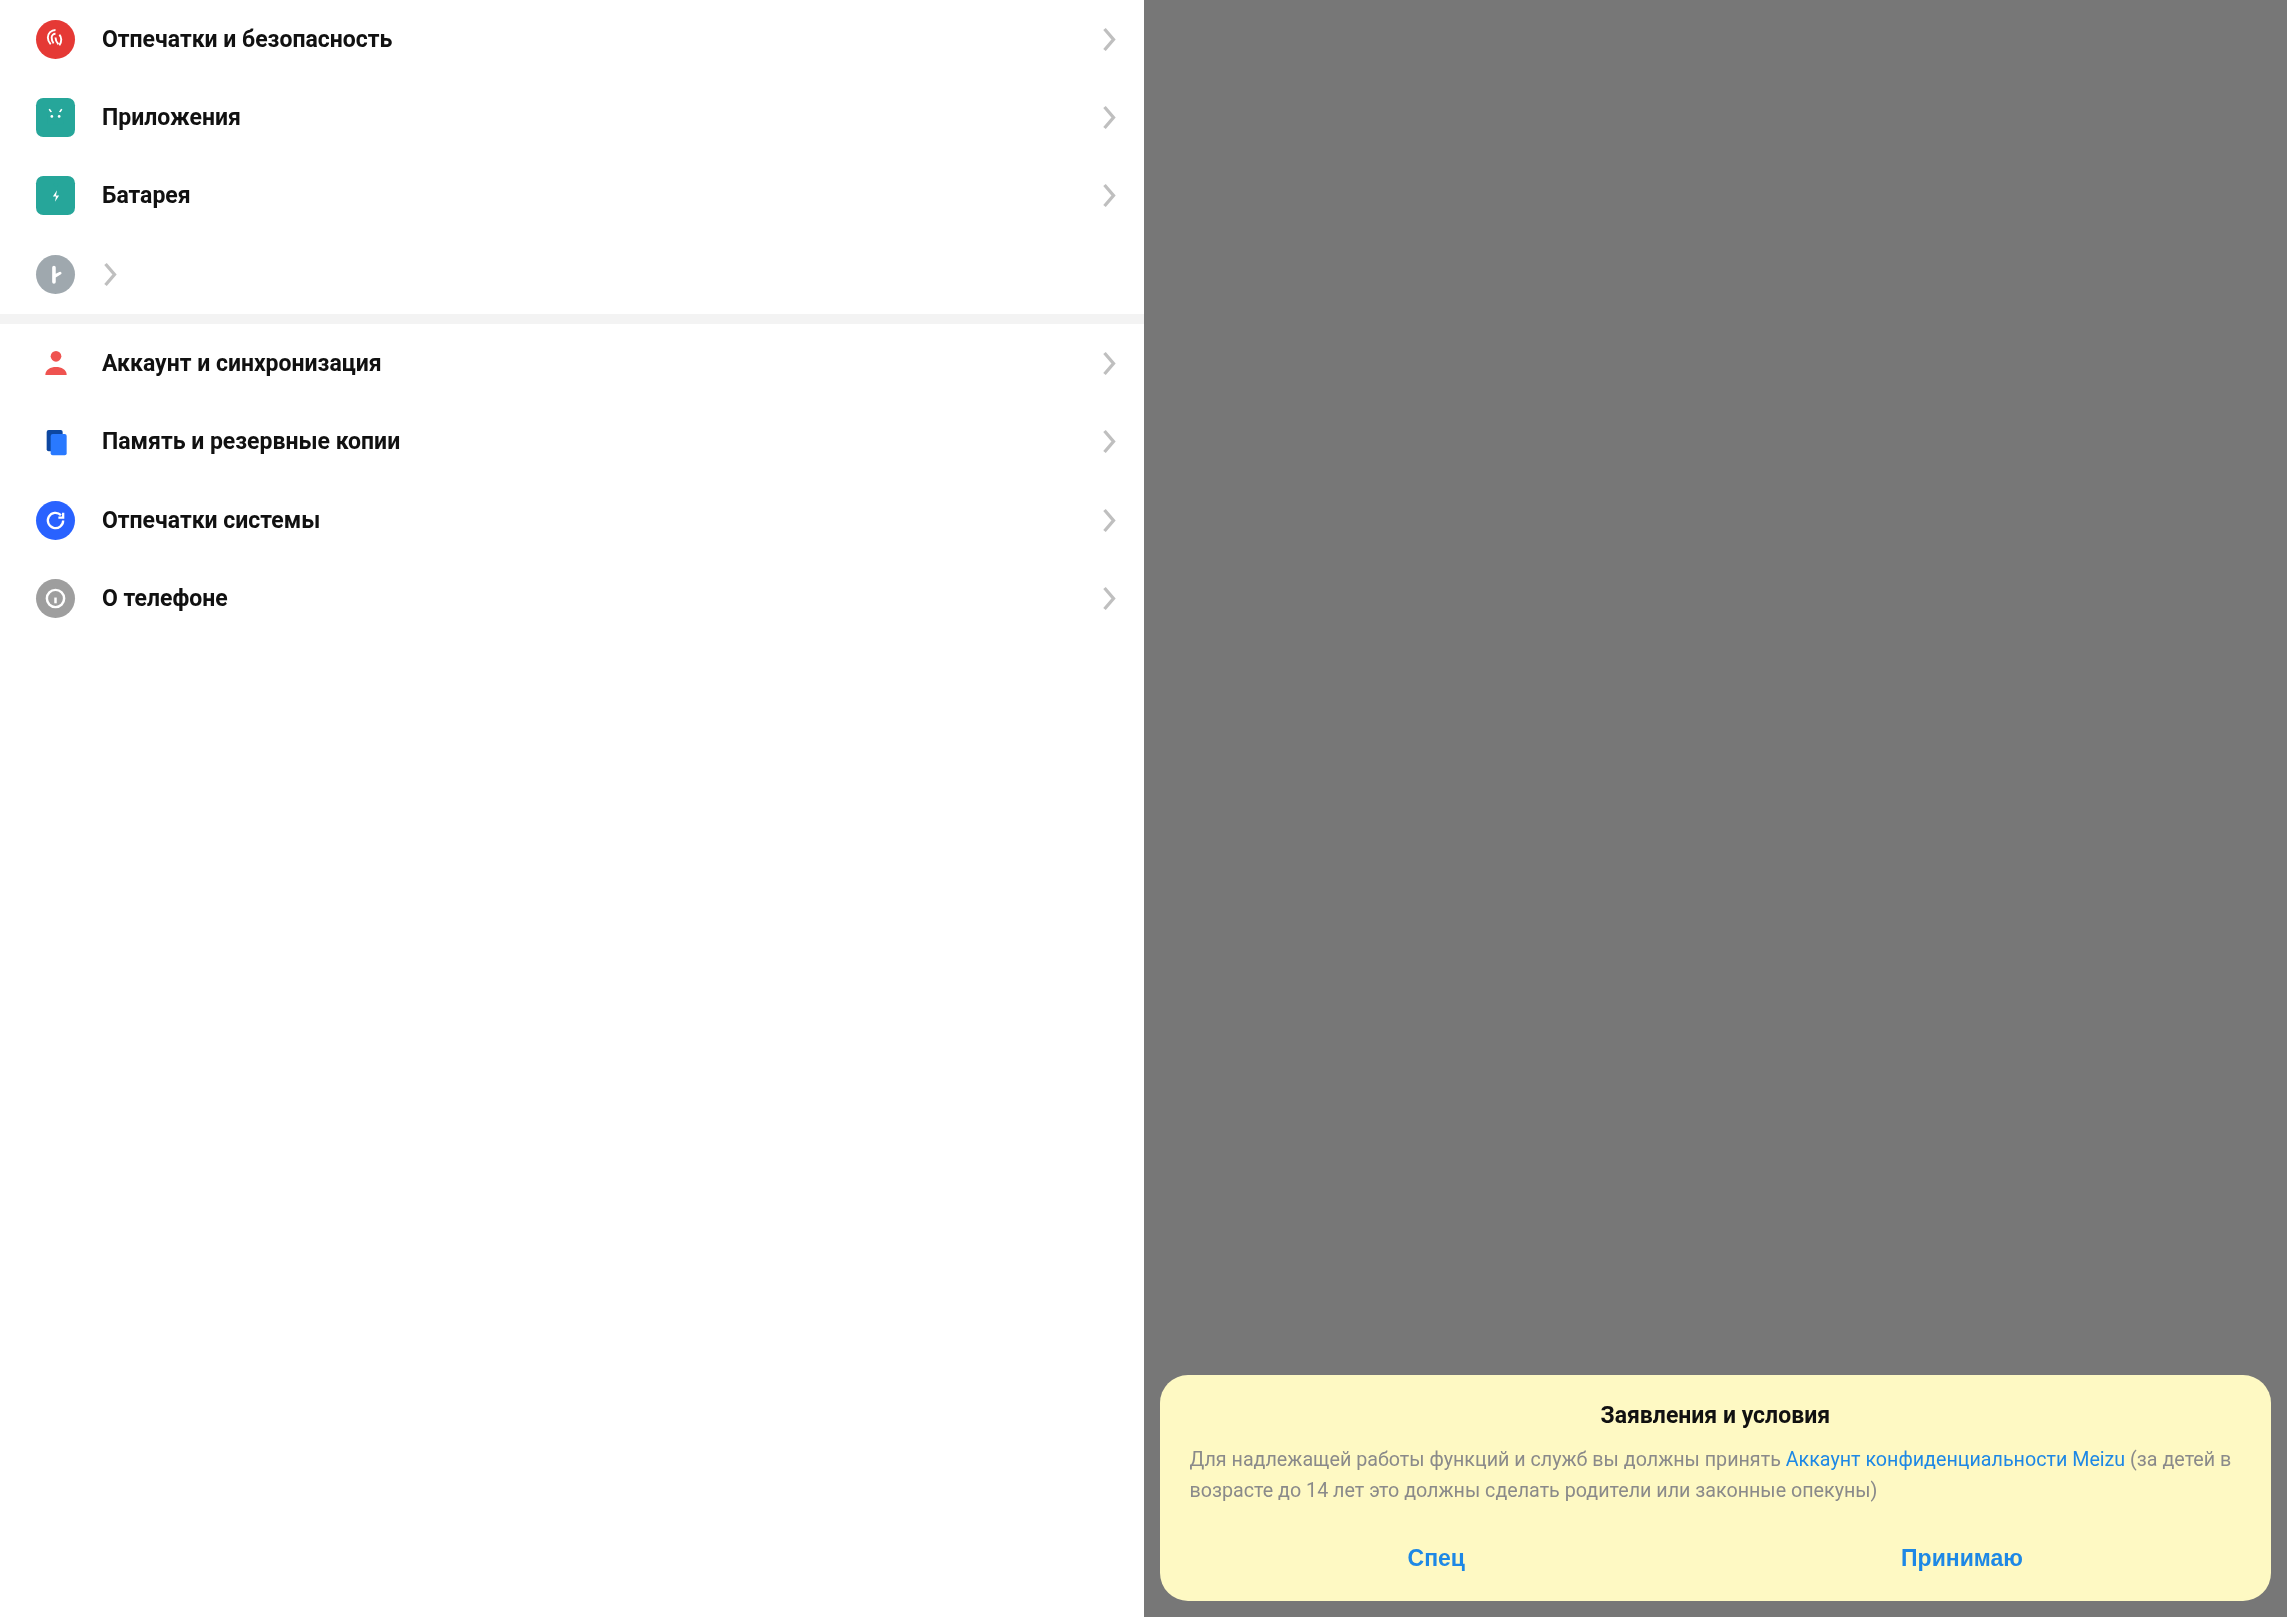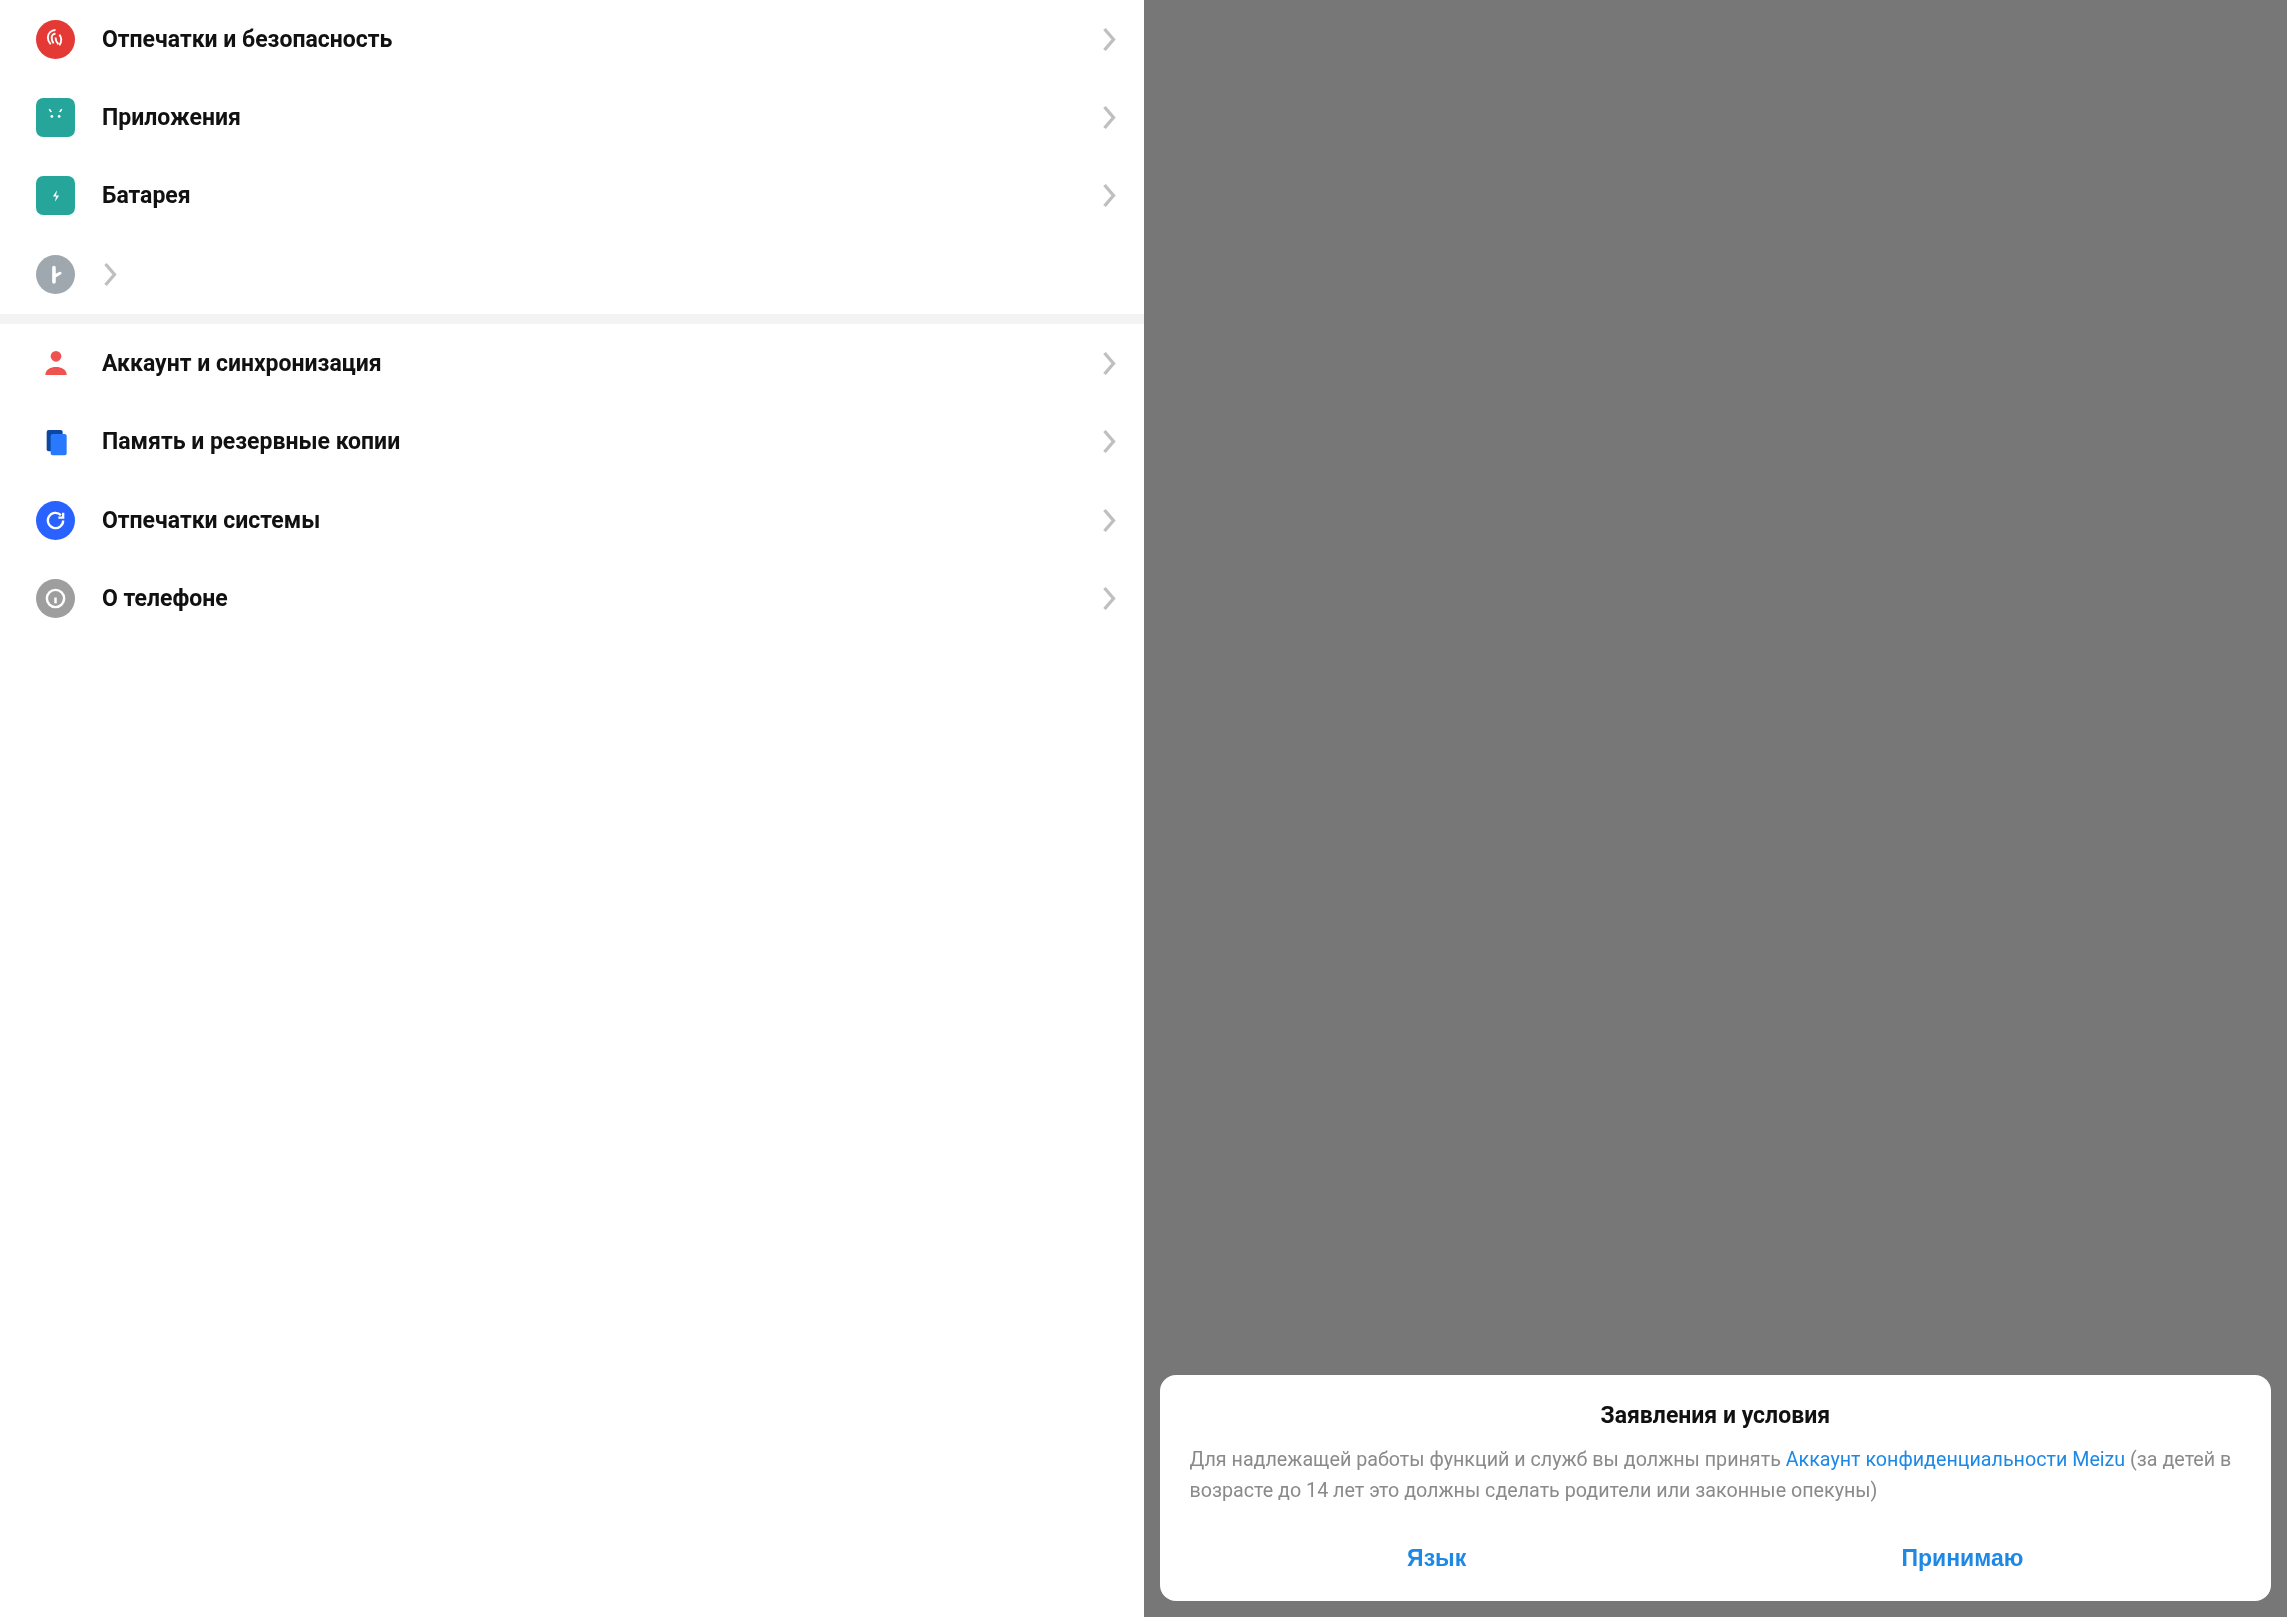--- a/index.html
+++ b/index.html
@@ -55,22 +55,22 @@
   .right-pane {
     width: 50%;
     background: #777777;
     position: relative;
     display: flex;
     align-items: flex-end;
     justify-content: center;
     padding: 16px;
   }
   .dialog {
-    background: #ffffff;
-    border-radius: 16px;
+    background: #fef9c3;
+    border-radius: 28px;
     width: 100%;
     padding: 27px 30px 5.4px 30px;
   }
   .dialog-title {
     font-size: 23px;
     font-weight: 700;
     color: #111;
     text-align: center;
     margin-bottom: 16px;
   }
@@ -238,20 +238,20 @@
 
   </div>
 
   <div class="right-pane">
     <div class="dialog">
       <div class="dialog-title">Заявления и условия</div>
       <div class="dialog-body">
         <span>Для надлежащей работы функций и служб вы должны принять </span><a href="#" class="link">Аккаунт конфиденциальности Meizu</a><span> (за детей в возрасте до 14 лет это должны сделать родители или законные опекуны)</span>
       </div>
       <div class="dialog-actions">
-        <button class="dialog-btn">Язык</button>
+        <button class="dialog-btn">Спец</button>
         <button class="dialog-btn">Принимаю</button>
       </div>
     </div>
   </div>
 
 </div>
 
 
 </body></html>

